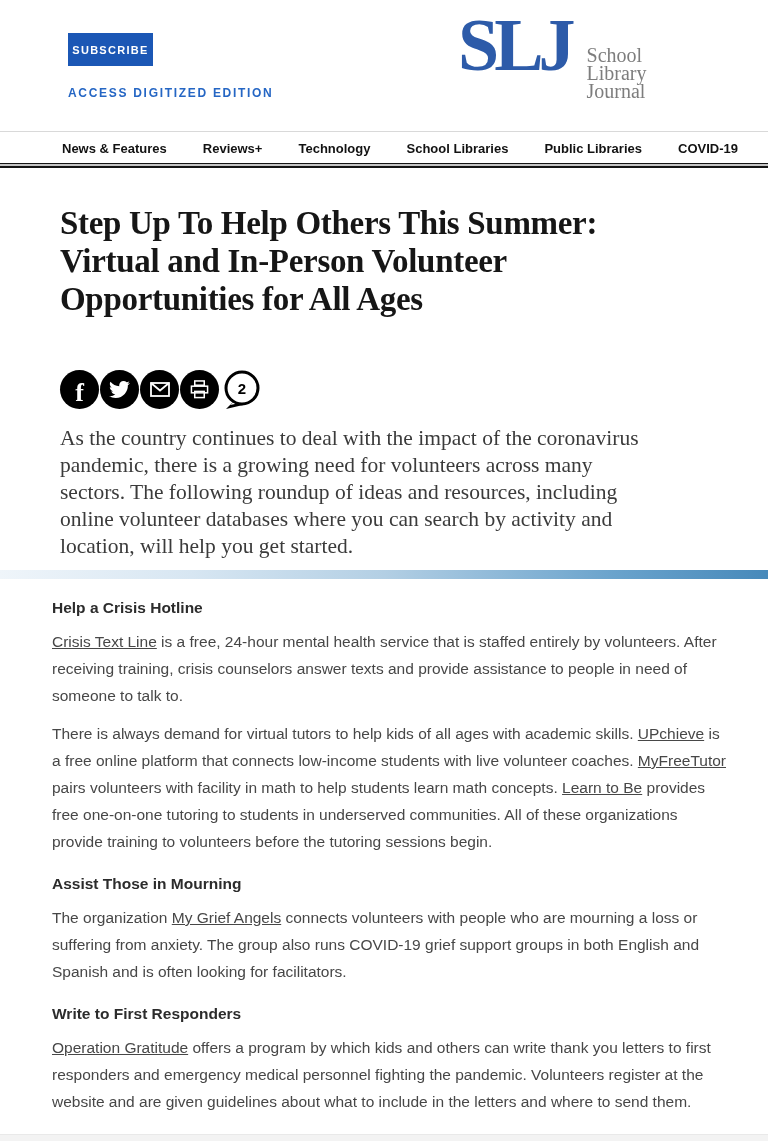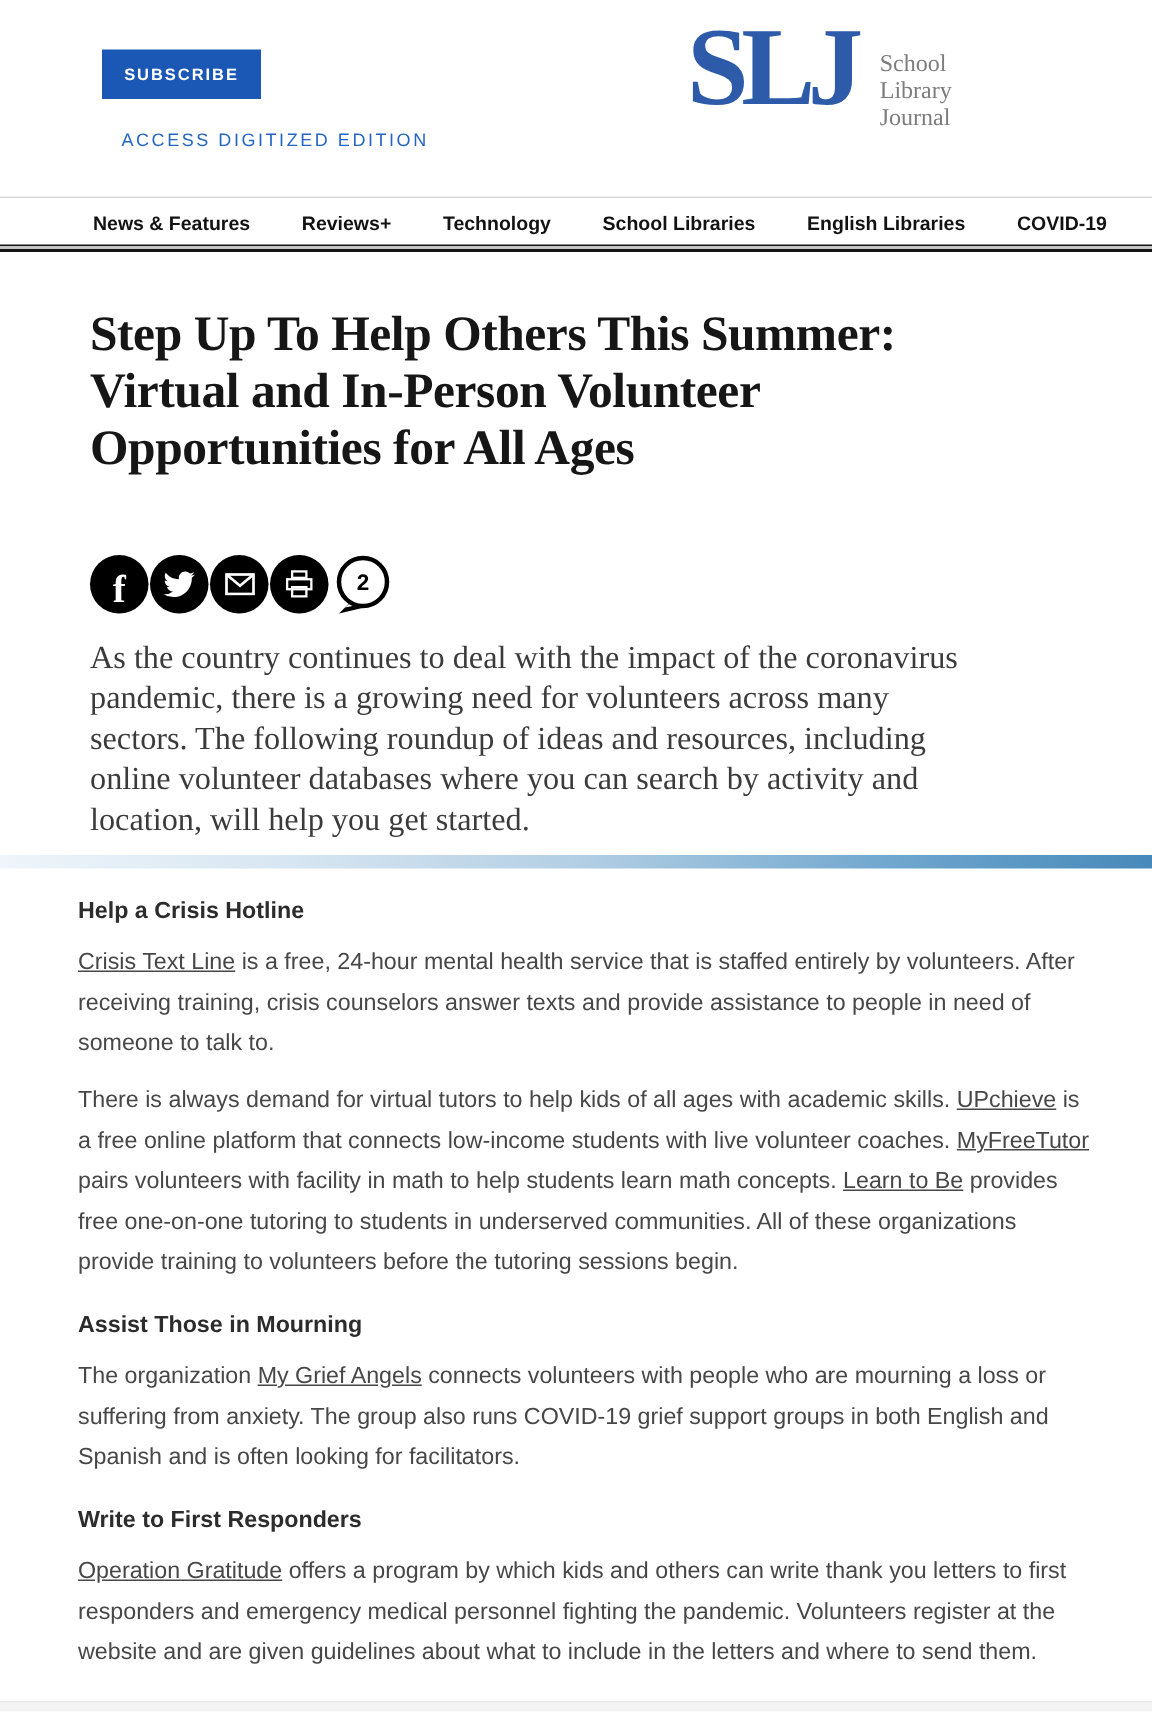--- a/index.html
+++ b/index.html
@@ -11,40 +11,40 @@
     position:relative;
     overflow:hidden;
     color:#222;
   }
   .top-hairline { position:absolute; top:3px; left:0; width:100%; height:1px; background:#e4e4e4; }
 
   
   .header { position:relative; height:131px; background:#fff; }
   .subscribe-btn {
     position:absolute; left:68px; top:33px;
-    width:106px; height:33px;
+    width:85px; height:33px;
     background:#1b57b5; color:#fff;
     font-size:11px; font-weight:bold; letter-spacing:1.3px;
     border:none; display:flex; align-items:center; justify-content:center;
     cursor:pointer; font-family:"Liberation Sans", sans-serif;
   }
   .access-link {
-    position:absolute; left:81px; top:86px;
-    font-size:12px; font-weight:normal; letter-spacing:1.7px;
+    position:absolute; left:68px; top:86px;
+    font-size:12px; font-weight:bold; letter-spacing:1.7px;
     color:#2566c4; text-decoration:none; cursor:pointer;
   }
   .logo { position:absolute; left:458px; top:6px; display:flex; cursor:pointer; }
   .logo-slj {
     font-family:"Liberation Serif", serif; font-weight:bold;
     font-size:74px; line-height:78px; color:#2d5ba9; letter-spacing:-5px;
   }
   .logo-sub {
-    margin-left:16px; margin-top:28px;
+    margin-left:16px; margin-top:40px;
     font-family:"Liberation Serif", serif;
-    font-size:16px; line-height:18px; color:#7d7d7d;
+    font-size:20px; line-height:18px; color:#7d7d7d;
   }
 
   
   .nav {
     position:absolute; top:131px; left:0; width:100%; height:37px;
     background:#fff;
     border-top:1px solid #d9d9d9;
     border-bottom:5px solid #141414;
   }
   .nav:after { content:""; position:absolute; left:0; top:32px; width:100%; height:2px; background:#c4c4c4; }
@@ -113,21 +113,21 @@
     </span>
   </div>
 </div>
 
 <div class="nav">
   <ul class="nav-list">
     <li class="nav-item">News &amp; Features</li>
     <li class="nav-item">Reviews+</li>
     <li class="nav-item">Technology</li>
     <li class="nav-item">School Libraries</li>
-    <li class="nav-item">English Libraries</li>
+    <li class="nav-item">Public Libraries</li>
     <li class="nav-item">COVID-19</li>
   </ul>
 </div>
 
 <div class="article-head">
   <h1 class="article-title">Step Up To Help Others This Summer: Virtual and In-Person Volunteer Opportunities for All Ages</h1>
 
   <div class="byline-row">
     <div class="share-icons">
       <div class="icon-circle">

